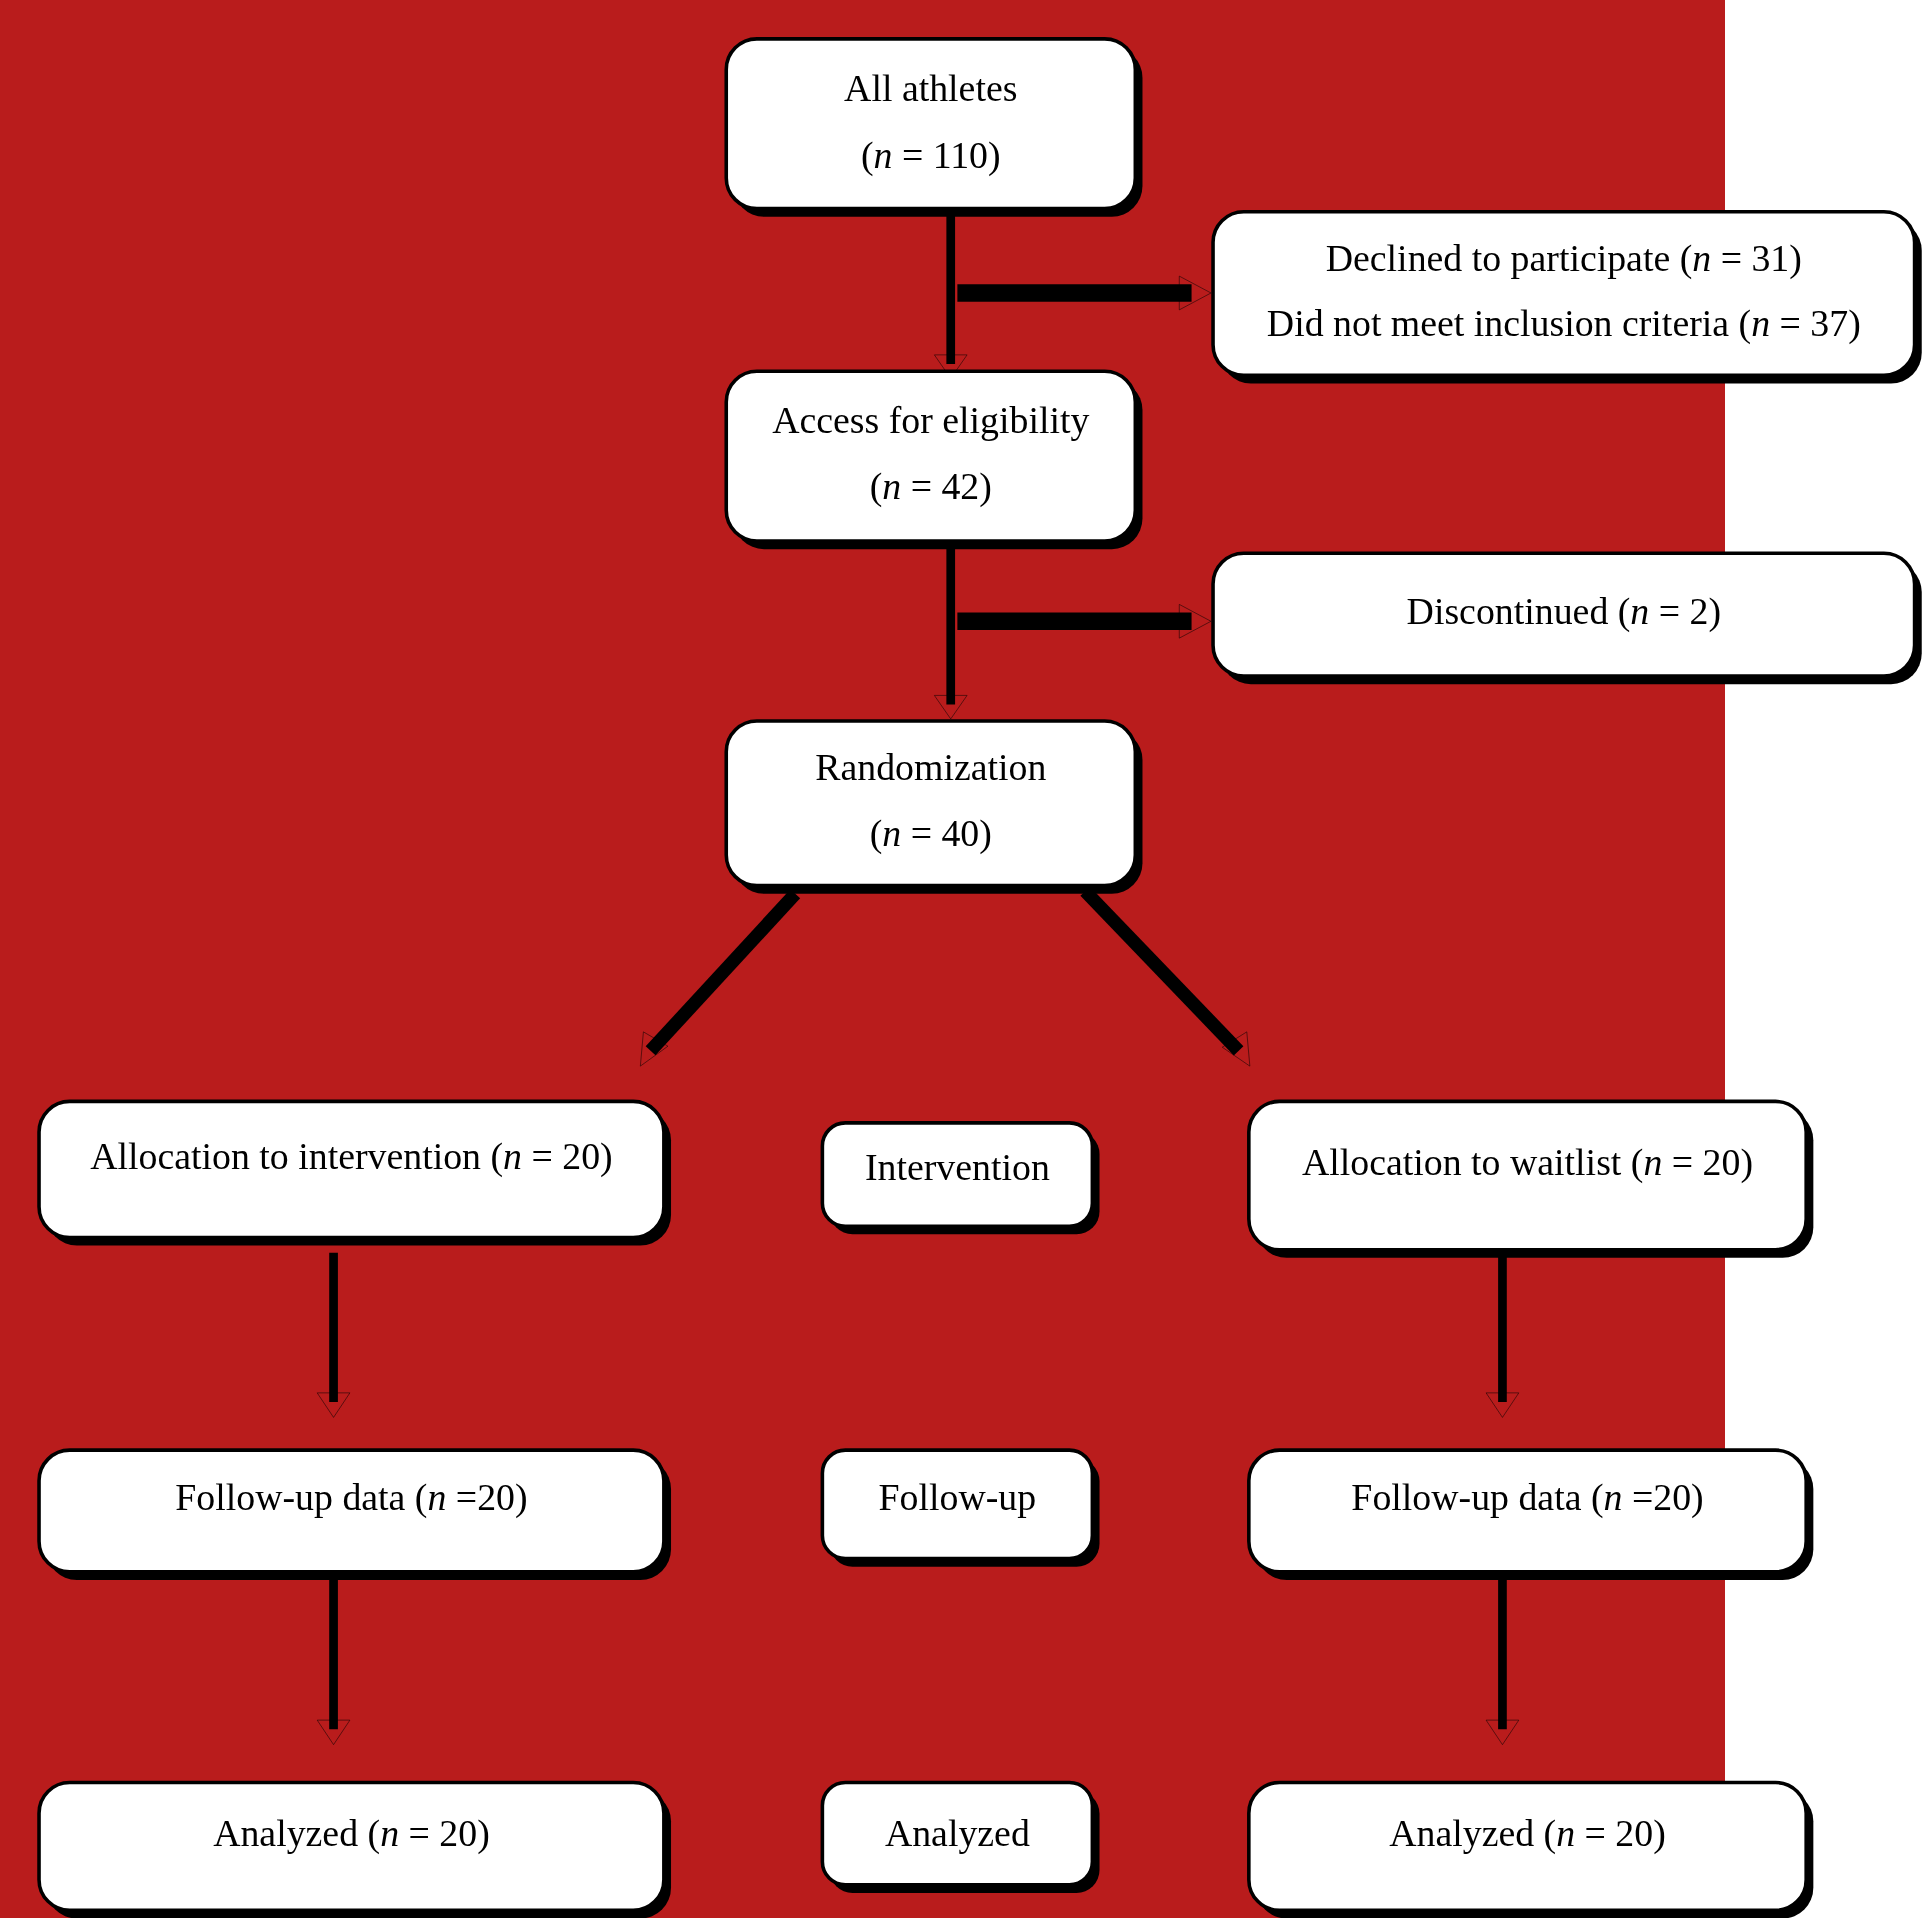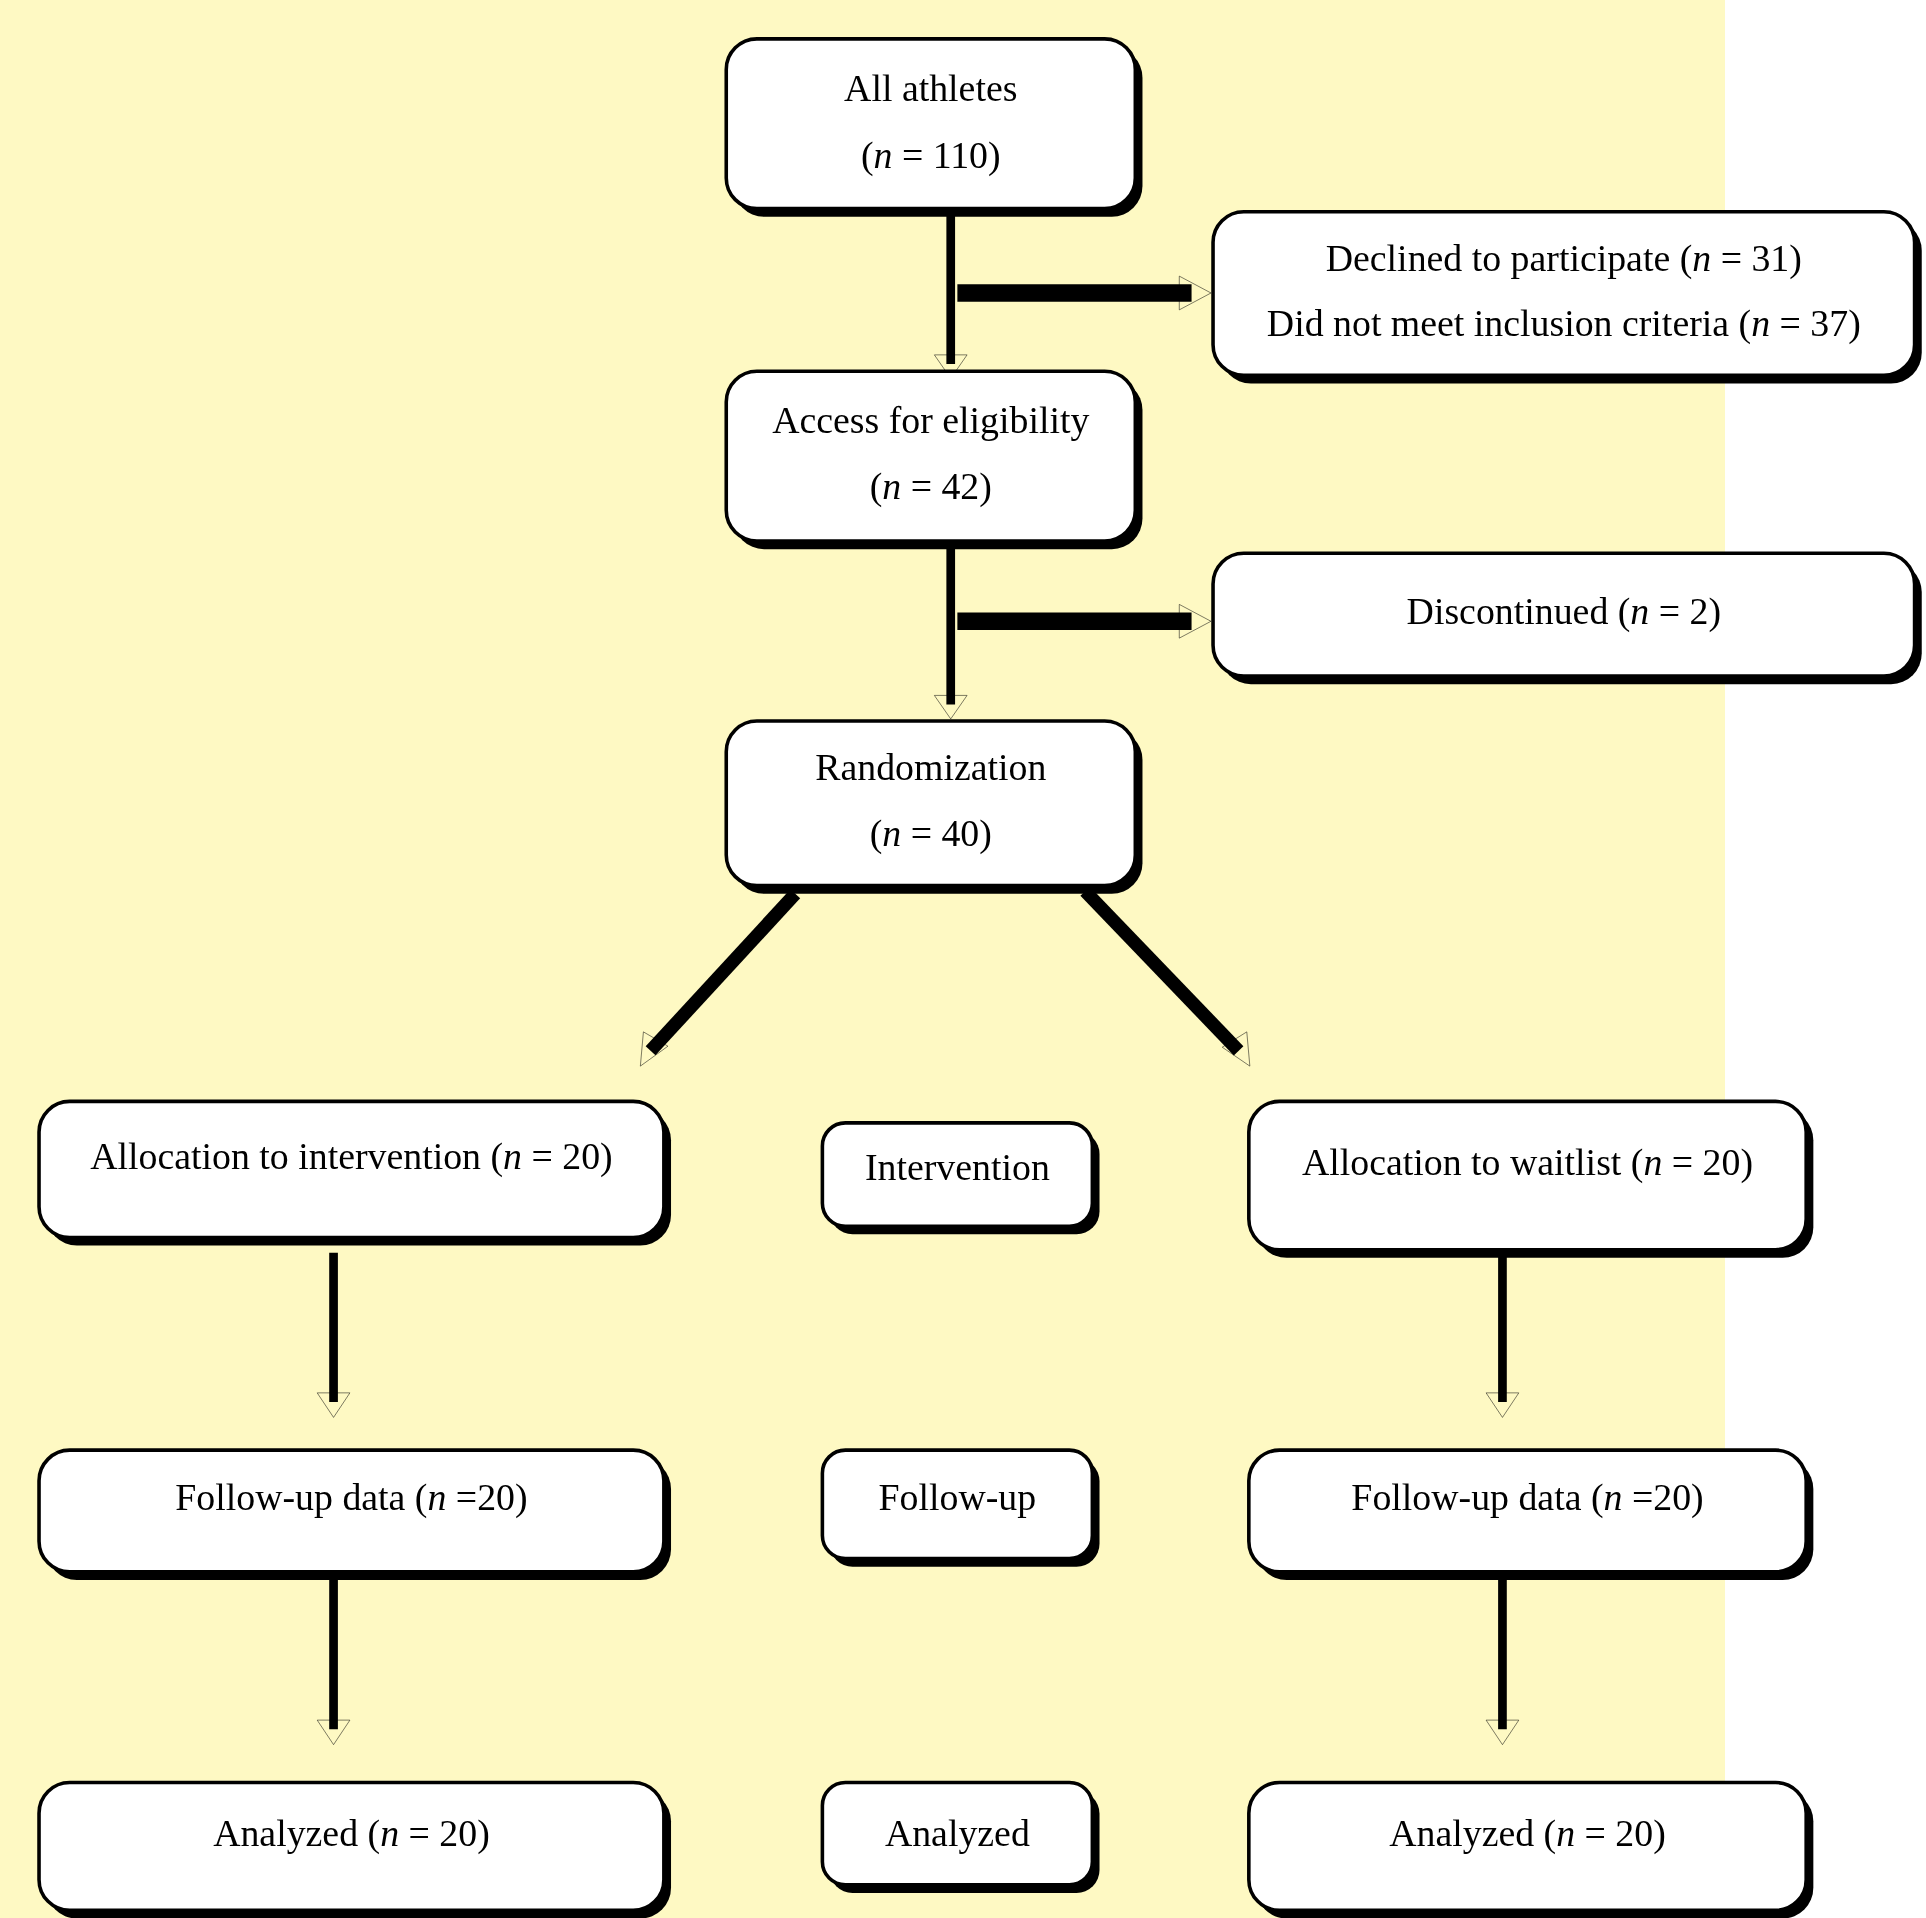--- a/index.html
+++ b/index.html
@@ -10,21 +10,21 @@
   body {
     width: 1926px;
     height: 1918px;
     overflow: hidden;
     font-family: "Liberation Serif", serif;
   }
   #diagram-root {
     position: relative;
     width: 1725px;
     height: 1918px;
-    background: #fef9c3;
+    background: #b91c1c;
   }
   svg.flow-canvas {
     position: absolute;
     top: 0;
     left: 0;
     width: 1926px;
     height: 1918px;
     display: block;
   }
   .node-box {

